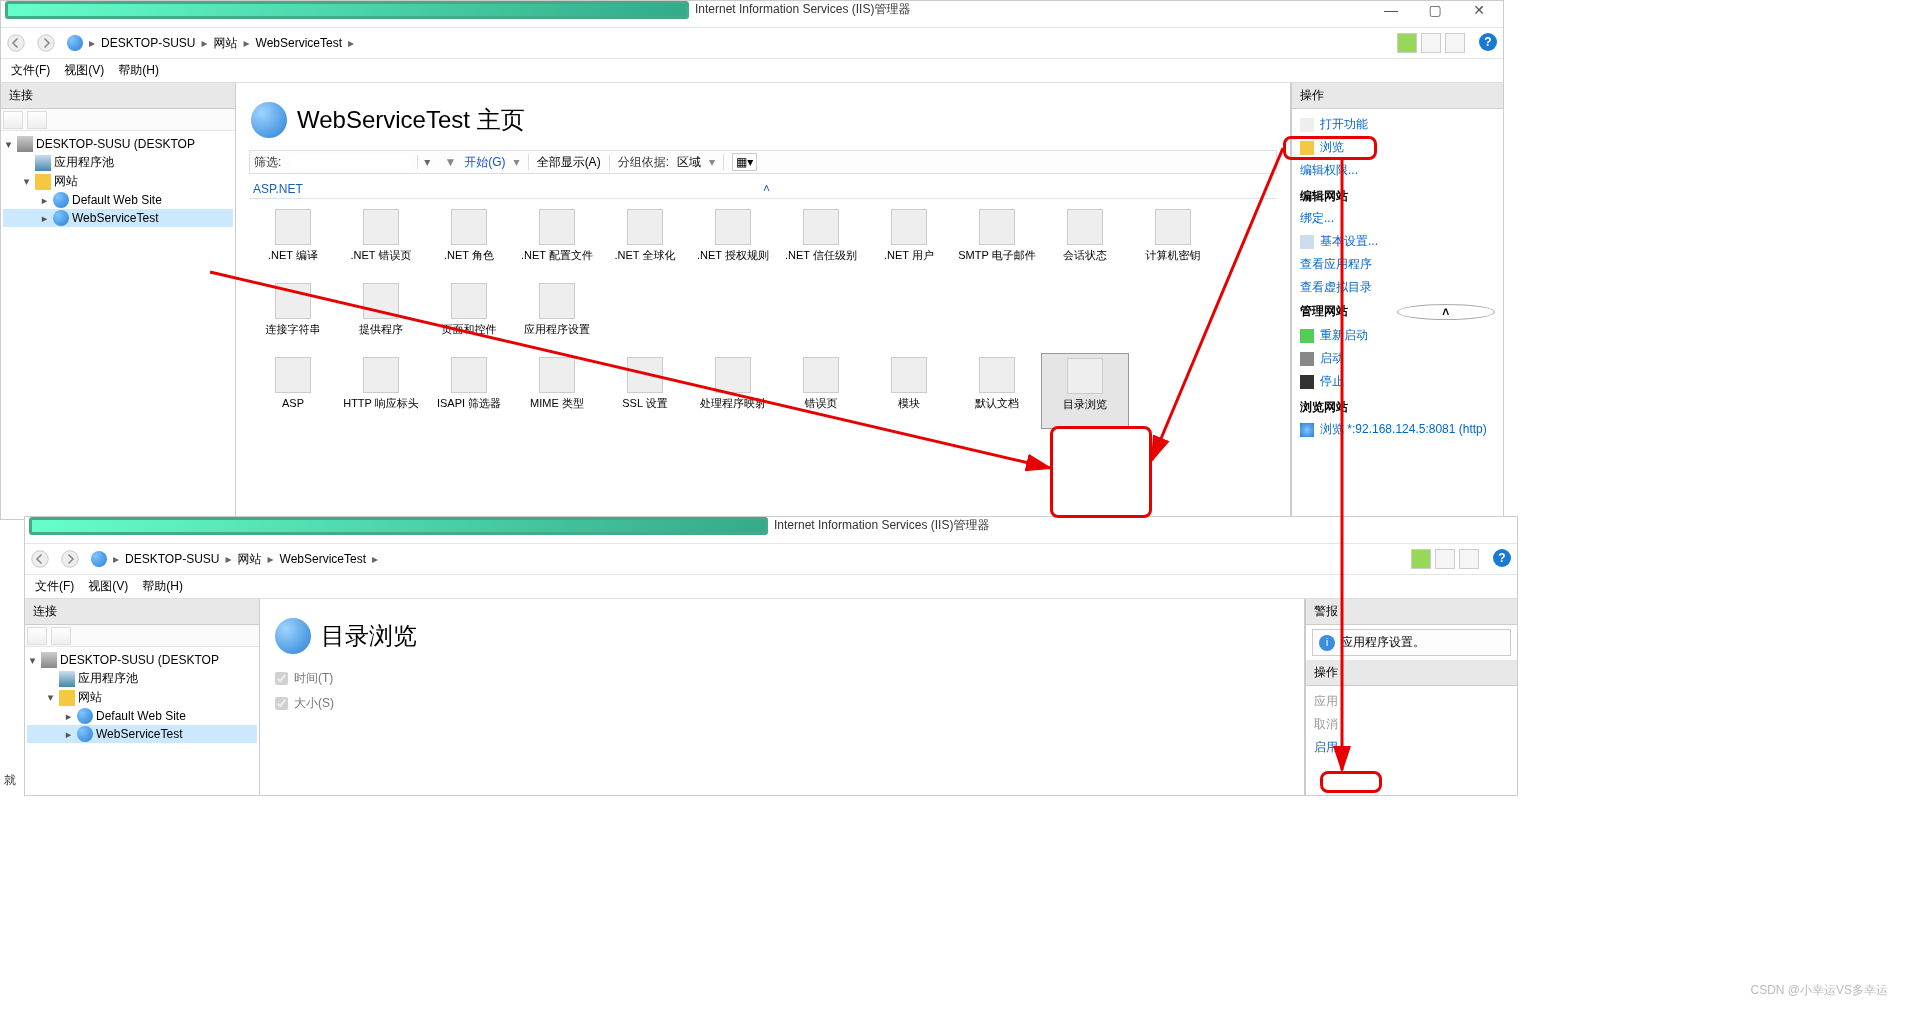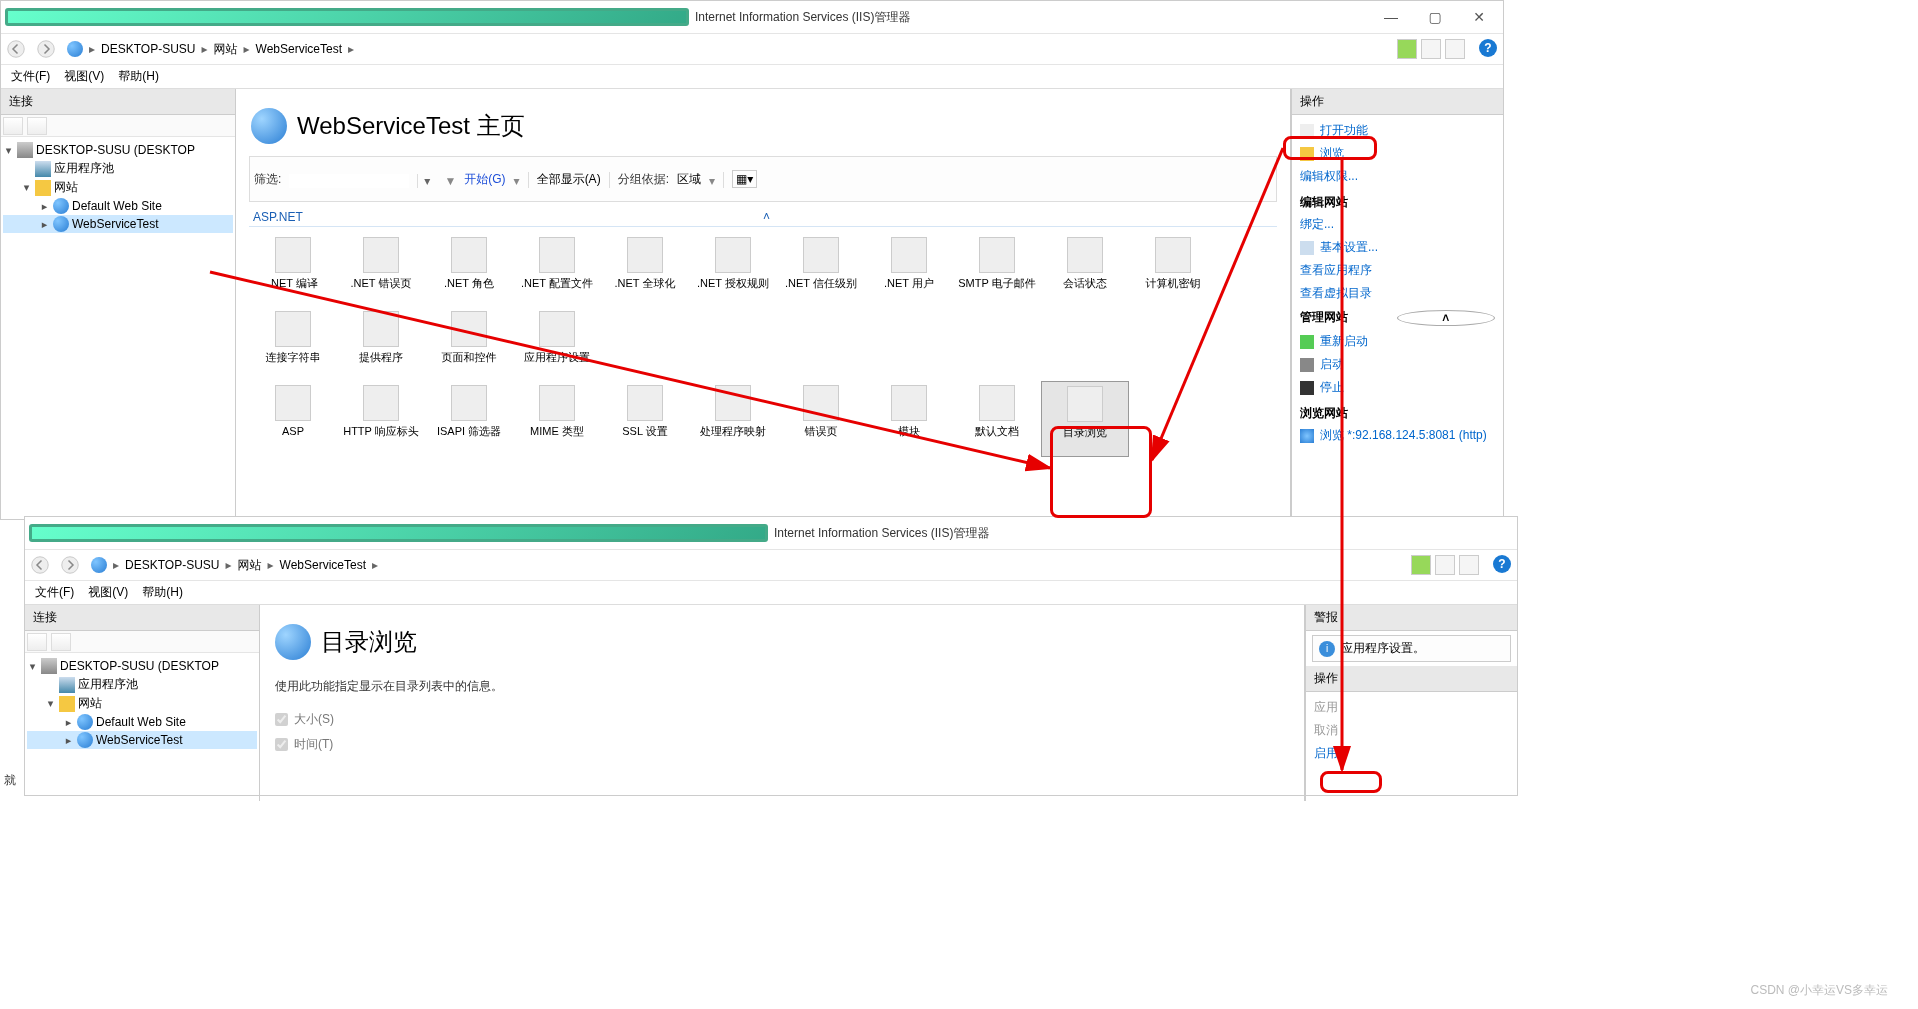--- a/index.html
+++ b/index.html
@@ -2,21 +2,21 @@
 <html><head>
 <meta charset="utf-8">
 <style>
 * { box-sizing: border-box; margin: 0; padding: 0; font-family: "Microsoft YaHei", "Segoe UI", sans-serif; font-size: 12px; }
 body { background: #fff; width: 1918px; height: 1009px; overflow: hidden; }
 
 .window { position: absolute; background: #fff; border: 1px solid #ccc; }
 .win1 { left: 0; top: 0; width: 1504px; height: 520px; }
 .win2 { left: 24px; top: 516px; width: 1494px; height: 280px; }
 
-.titlebar { height: 26px; background: #fff; display: flex; align-items: center; padding: 16px 4px; }
+.titlebar { height: 26px; background: #fff; display: flex; padding: 0 4px; }
 .titlebar .ticon { width: 18px; height: 18px; background: #4a8; border-radius: 3px; margin-right: 6px; position:relative; }
 .titlebar .ticon::after{content:""; position:absolute; inset:3px; background:linear-gradient(135deg,#6fc,#3a8);}
 .titlebar span { flex: 1; color: #333; }
 .winbtns { display: flex; gap: 20px; margin-right: 8px; }
 .winbtn { width: 24px; height: 18px; display:flex; align-items:center; justify-content:center; color:#555; font-size:14px;}
 
 .navrow { height: 32px; display: flex; align-items: center; background: #fff; border-top:1px solid #e5e5e5; border-bottom:1px solid #e5e5e5; }
 .navbtn { width:30px; height:26px; display:flex; align-items:center; justify-content:center; color:#888;}
 .navbtn.back svg, .navbtn.fwd svg{ width:18px;height:18px;}
 .breadcrumb { flex:1; display:flex; align-items:center; gap:6px; padding:0 6px;}
@@ -50,21 +50,21 @@
 .ic.globe{border-radius:50%;background:radial-gradient(circle at 30% 30%,#7fc5ff,#2a7ed4);}
 .tree .sel{background:#cce8ff;}
 .tree .indent1{padding-left:18px;}
 .tree .indent2{padding-left:36px;}
 
 .center-inner{padding:8px; border:5px solid #fff;}
 .page-title{display:flex; align-items:center; gap:10px; padding:6px 2px 12px;}
 .page-title .big-globe{width:36px;height:36px;border-radius:50%;background:radial-gradient(circle at 30% 30%,#9fd5ff,#2a7ed4);}
 .page-title h1{font-size:24px; font-weight:normal;}
 
-.filterbar{display:flex; align-items:flex-end; gap:8px; border:1px solid #ddd; padding:13px 4px; background:#fdfdfd;}
+.filterbar{display:flex; align-items:center; gap:8px; border:1px solid #ddd; padding:2px 4px; background:#fdfdfd;}
 .filterbar label{color:#333;}
 .filterbar input{border:none; outline:none; width:120px;}
 .filterbar .drop{border-left:1px solid #ddd; padding:0 6px; color:#666;}
 .filterbar .sep2{width:1px;height:16px;background:#ddd;}
 
 .group-hdr{color:#1a5fb4; padding:8px 4px 2px; border-bottom:1px solid #d5e5f5; margin-bottom:6px; display:flex;}
 .group-hdr span{flex:1;}
 .group-hdr .toggle{color:#1a5fb4;}
 
 .icon-grid{display:flex; flex-wrap:wrap; gap:0px;}
@@ -453,28 +453,27 @@
           </div>
       </div>
     </div>
 
     <div class="panel center">
       <div class="center-inner">
         <div class="page-title">
             <span class="big-globe"></span>
             <h1>目录浏览</h1>
           </div>
-        <div class="desc">使用此功能指定显示在目录列表中的信息。</div>
+        <label class="chk">
+            <input type="checkbox" checked="" disabled="" style="">
+            <span>时间(T)</span>
+          </label>
         <label class="chk">
             <input type="checkbox" checked="" disabled="" style="">
             <span>大小(S)</span>
-          </label>
-        <label class="chk">
-            <input type="checkbox" checked="" disabled="" style="">
-            <span>时间(T)</span>
           </label>
       </div>
     </div>
 
     <div class="panel right">
       <div class="panel-hdr">警报</div>
       <div class="alert-panel">
           <span class="info">i</span>
           <span>应用程序设置。</span>
         </div>

